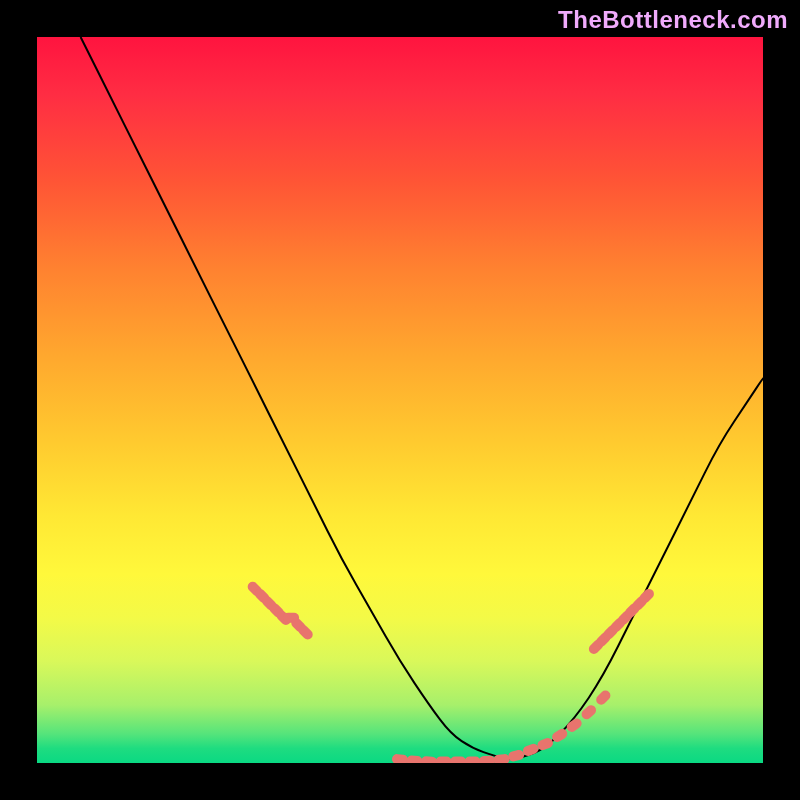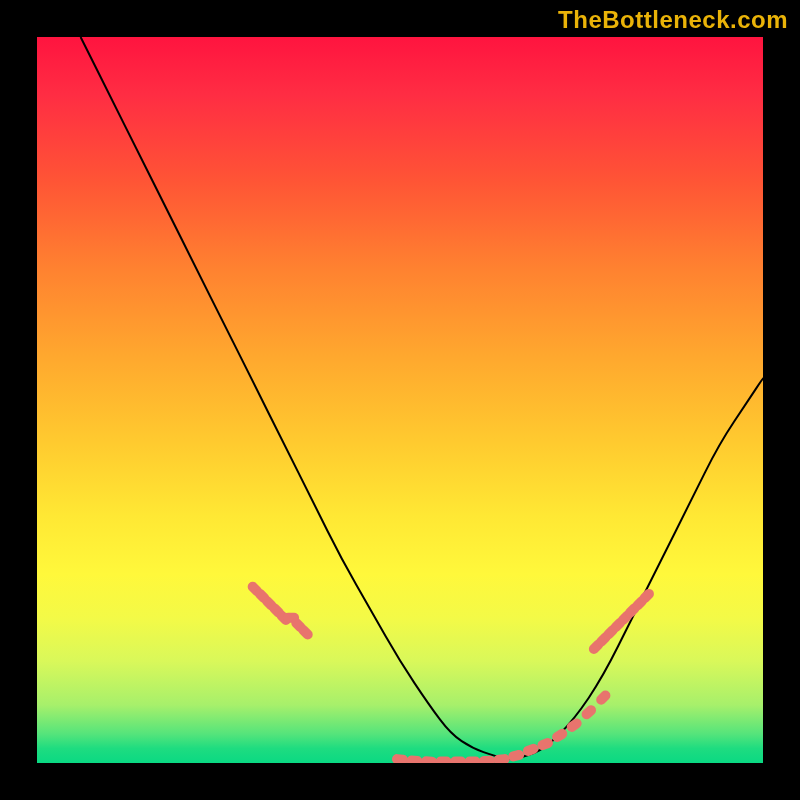--- a/index.html
+++ b/index.html
@@ -38,21 +38,21 @@
       #1edc80 98%,
       #0ad983 100%);
   }
   .watermark {
     position: absolute;
     top: 6px;
     right: 12px;
     font-family: Arial, Helvetica, sans-serif;
     font-size: 24px;
     font-weight: bold;
-    color: #eab308;
+    color: #f0abfc;
     letter-spacing: 0.5px;
   }
   svg.curve {
     position: absolute;
     left: 0;
     top: 0;
     width: 726px;
     height: 726px;
   }
 </style>

